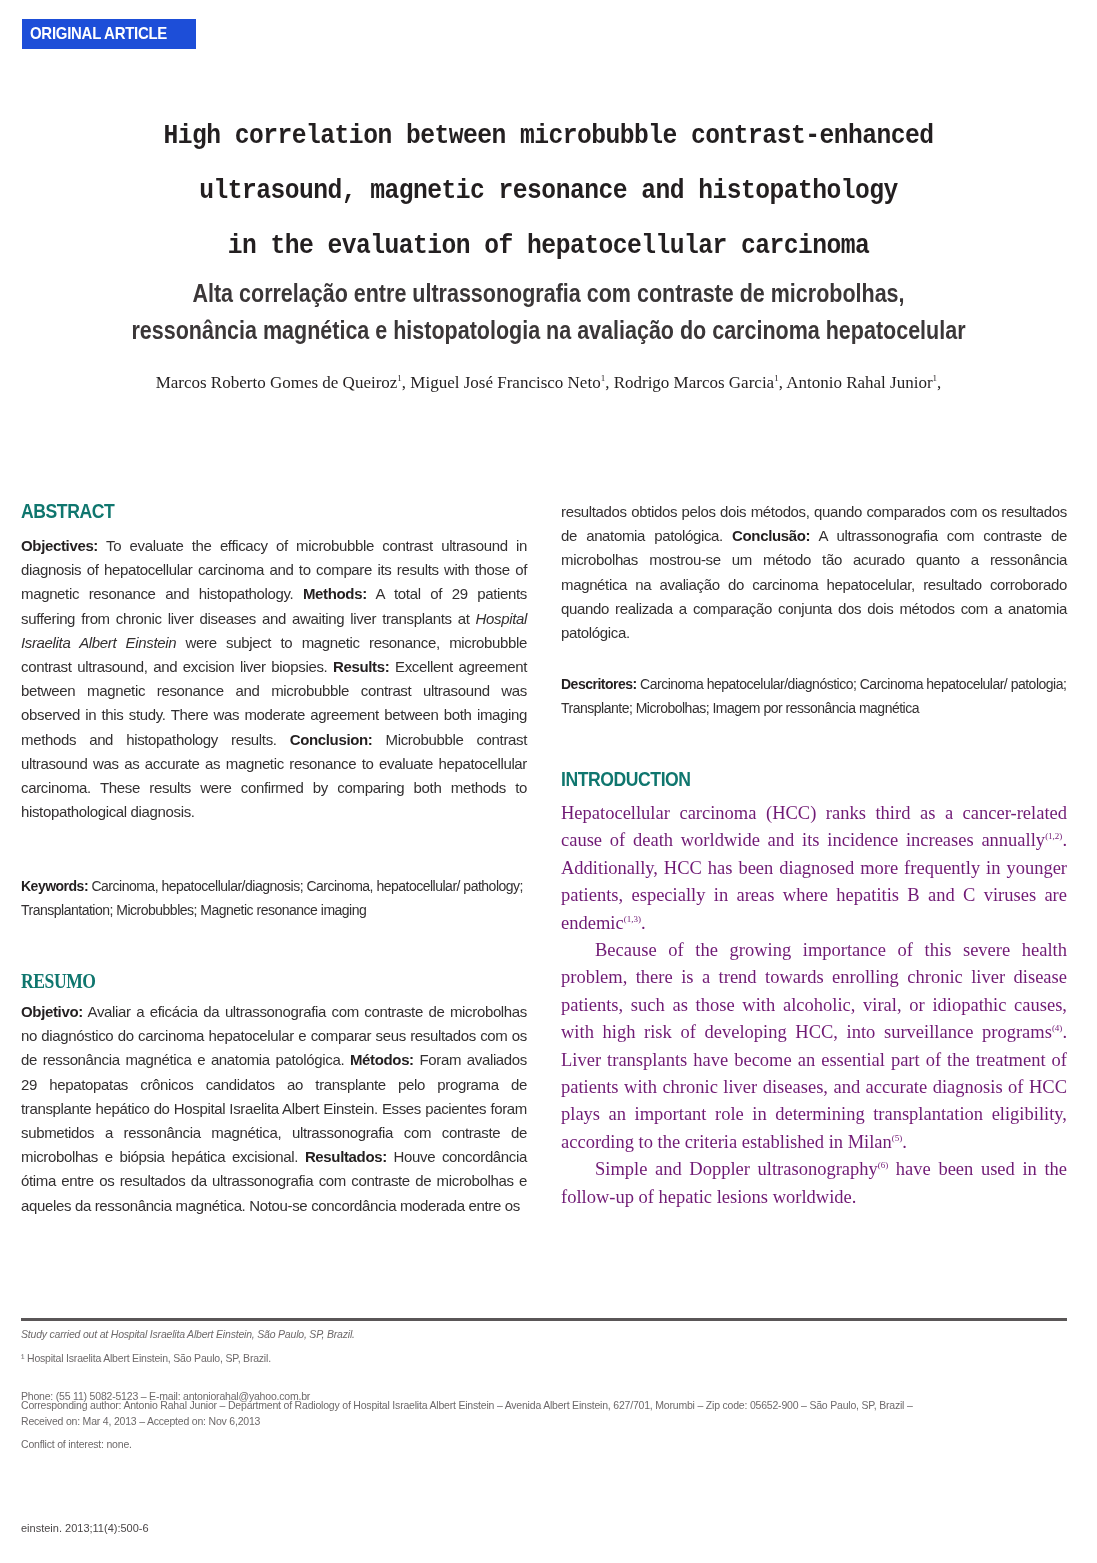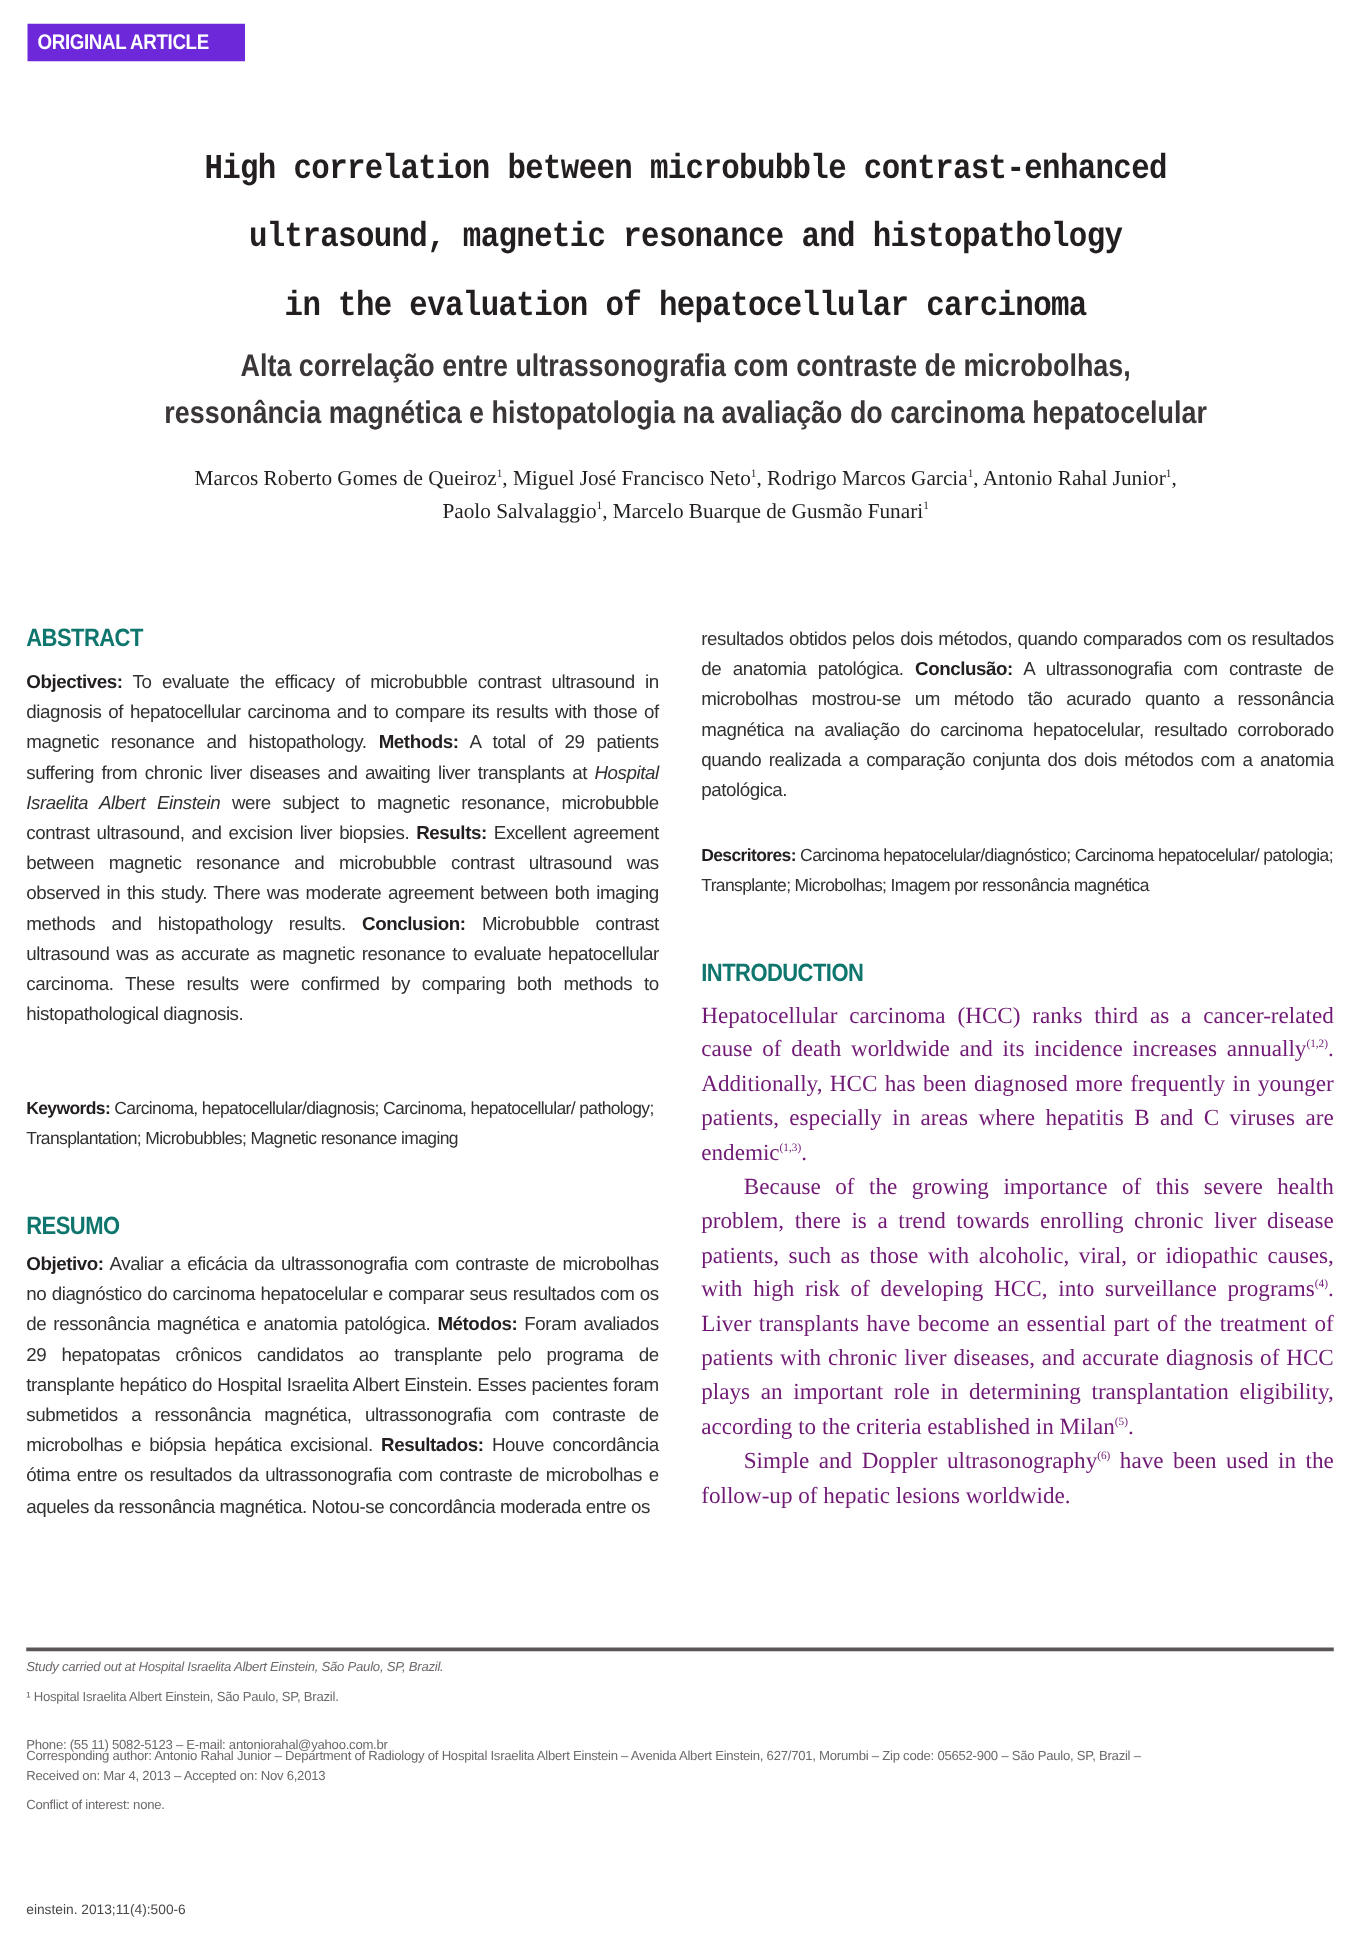--- a/index.html
+++ b/index.html
@@ -1,21 +1,21 @@
 <!DOCTYPE html>
 <html><head>
 <meta charset="utf-8">
 <style>
   * { box-sizing: border-box; margin: 0; padding: 0; }
   html, body { width: 1097px; height: 1563px; background: #ffffff; overflow: hidden; }
   body { position: relative; color: #231f20; font-family: "Liberation Sans", sans-serif; }
 
   .badge {
     position: absolute; left: 22px; top: 19px; height: 30px; width: 174px;
-    background: #6d28d9; color: #ffffff;
+    background: #1d4ed8; color: #ffffff;
     font-family: "Liberation Sans", sans-serif; font-weight: bold; font-size: 17px;
     line-height: 30px; padding-left: 8px; letter-spacing: -0.3px;
     transform-origin: left center;
   }
   .badge span { display: inline-block; transform: scaleX(0.88); transform-origin: left center; }
 
   .title-block { position: absolute; left: 0; top: 108px; width: 1097px; text-align: center; }
   .title {
     font-family: Liberation Mono, monospace; font-size: 28px; line-height: 55px;
     color: #231f20; letter-spacing: -0.6px;
@@ -84,35 +84,31 @@
   </h2>
 </div>
 
 <div class="authors">
   <span class="ln">
     <span><span>Marcos Roberto Gomes de Queiroz</span><sup>1</sup><span>, </span></span>
     <span><span>Miguel José Francisco Neto</span><sup>1</sup><span>, </span></span>
     <span><span>Rodrigo Marcos Garcia</span><sup>1</sup><span>, </span></span>
     <span><span>Antonio Rahal Junior</span><sup>1</sup><span>,</span></span>
   </span>
-  <span class="ln">
-    <span><span>Paolo Salvalaggio</span><sup>1</sup><span>, </span></span>
-    <span><span>Marcelo Buarque de Gusmão Funari</span><sup>1</sup></span>
-  </span>
 </div>
 
 <div class="sec-head" style="left:21px; top:500px;"><span>ABSTRACT</span></div>
 <div class="abstract-text" style="left:21px; top:534px; width:506px;">
   <b>Objectives:</b><span> To evaluate the efficacy of microbubble contrast ultrasound in diagnosis of hepatocellular carcinoma and to compare its results with those of magnetic resonance and histopathology. </span><b>Methods:</b><span> A total of 29 patients suffering from chronic liver diseases and awaiting liver transplants at </span><i>Hospital Israelita Albert Einstein</i><span> were subject to magnetic resonance, microbubble contrast ultrasound, and excision liver biopsies. </span><b>Results:</b><span> Excellent agreement between magnetic resonance and microbubble contrast ultrasound was observed in this study. There was moderate agreement between both imaging methods and histopathology results. </span><b>Conclusion:</b><span> Microbubble contrast ultrasound was as accurate as magnetic resonance to evaluate hepatocellular carcinoma. These results were confirmed by comparing both methods to histopathological diagnosis.</span>
 </div>
 <div class="kw" style="left:21px; top:874px; width:506px;">
   <b>Keywords:</b><span> Carcinoma, hepatocellular/diagnosis; Carcinoma, hepatocellular/ pathology; Transplantation; Microbubbles; Magnetic resonance imaging</span>
 </div>
 
-<div class="sec-head" style="left:21px; top:970px;"><span>RESUMO</span></div>
+<div class="sec-head" style="left:21px; top:970px;font-family:Liberation Serif, serif;"><span>RESUMO</span></div>
 <div class="abstract-text" style="left:21px; top:1000px; width:506px;">
   <b>Objetivo:</b><span> Avaliar a eficácia da ultrassonografia com contraste de microbolhas no diagnóstico do carcinoma hepatocelular e comparar seus resultados com os de ressonância magnética e anatomia patológica. </span><b>Métodos:</b><span> Foram avaliados 29 hepatopatas crônicos candidatos ao transplante pelo programa de transplante hepático do Hospital Israelita Albert Einstein. Esses pacientes foram submetidos a ressonância magnética, ultrassonografia com contraste de microbolhas e biópsia hepática excisional. </span><b>Resultados:</b><span> Houve concordância ótima entre os resultados da ultrassonografia com contraste de microbolhas e aqueles da ressonância magnética. Notou-se concordância moderada entre os</span>
 </div>
 
 <div class="abstract-text" style="left:561px; top:500px; width:506px;">
   <span>resultados obtidos pelos dois métodos, quando comparados com os resultados de anatomia patológica. </span><b>Conclusão:</b><span> A ultrassonografia com contraste de microbolhas mostrou-se um método tão acurado quanto a ressonância magnética na avaliação do carcinoma hepatocelular, resultado corroborado quando realizada a comparação conjunta dos dois métodos com a anatomia patológica.</span>
 </div>
 <div class="kw" style="left:561px; top:672px; width:506px;">
   <b>Descritores:</b><span> Carcinoma hepatocelular/diagnóstico; Carcinoma hepatocelular/ patologia; Transplante; Microbolhas; Imagem por ressonância magnética</span>
 </div>

